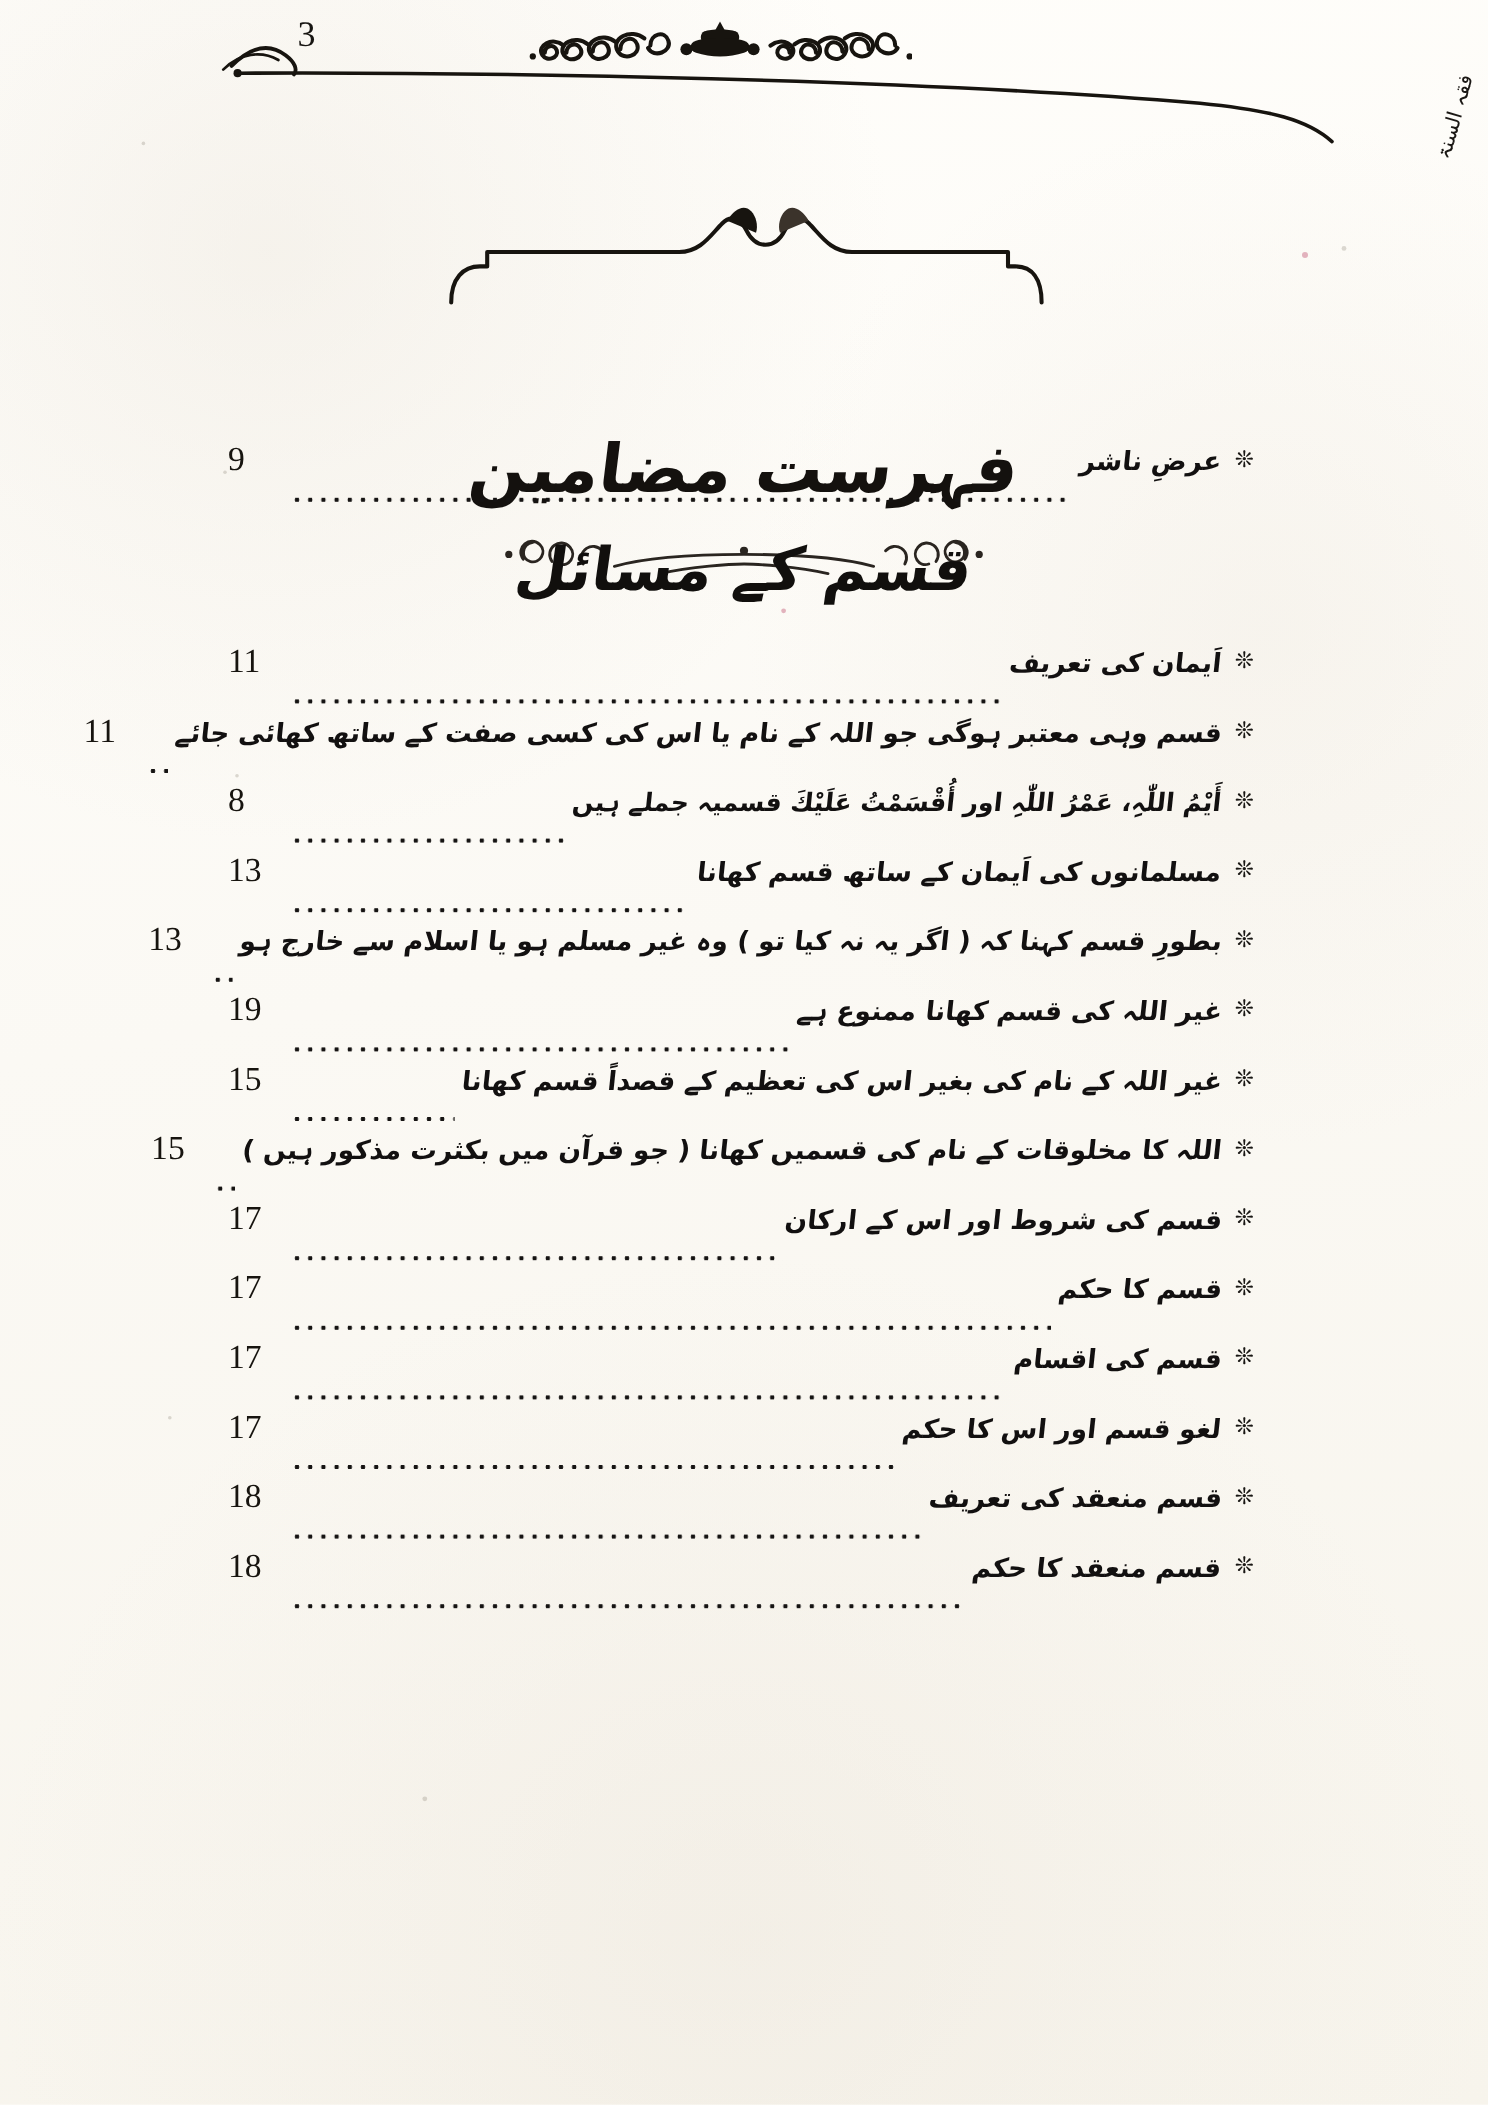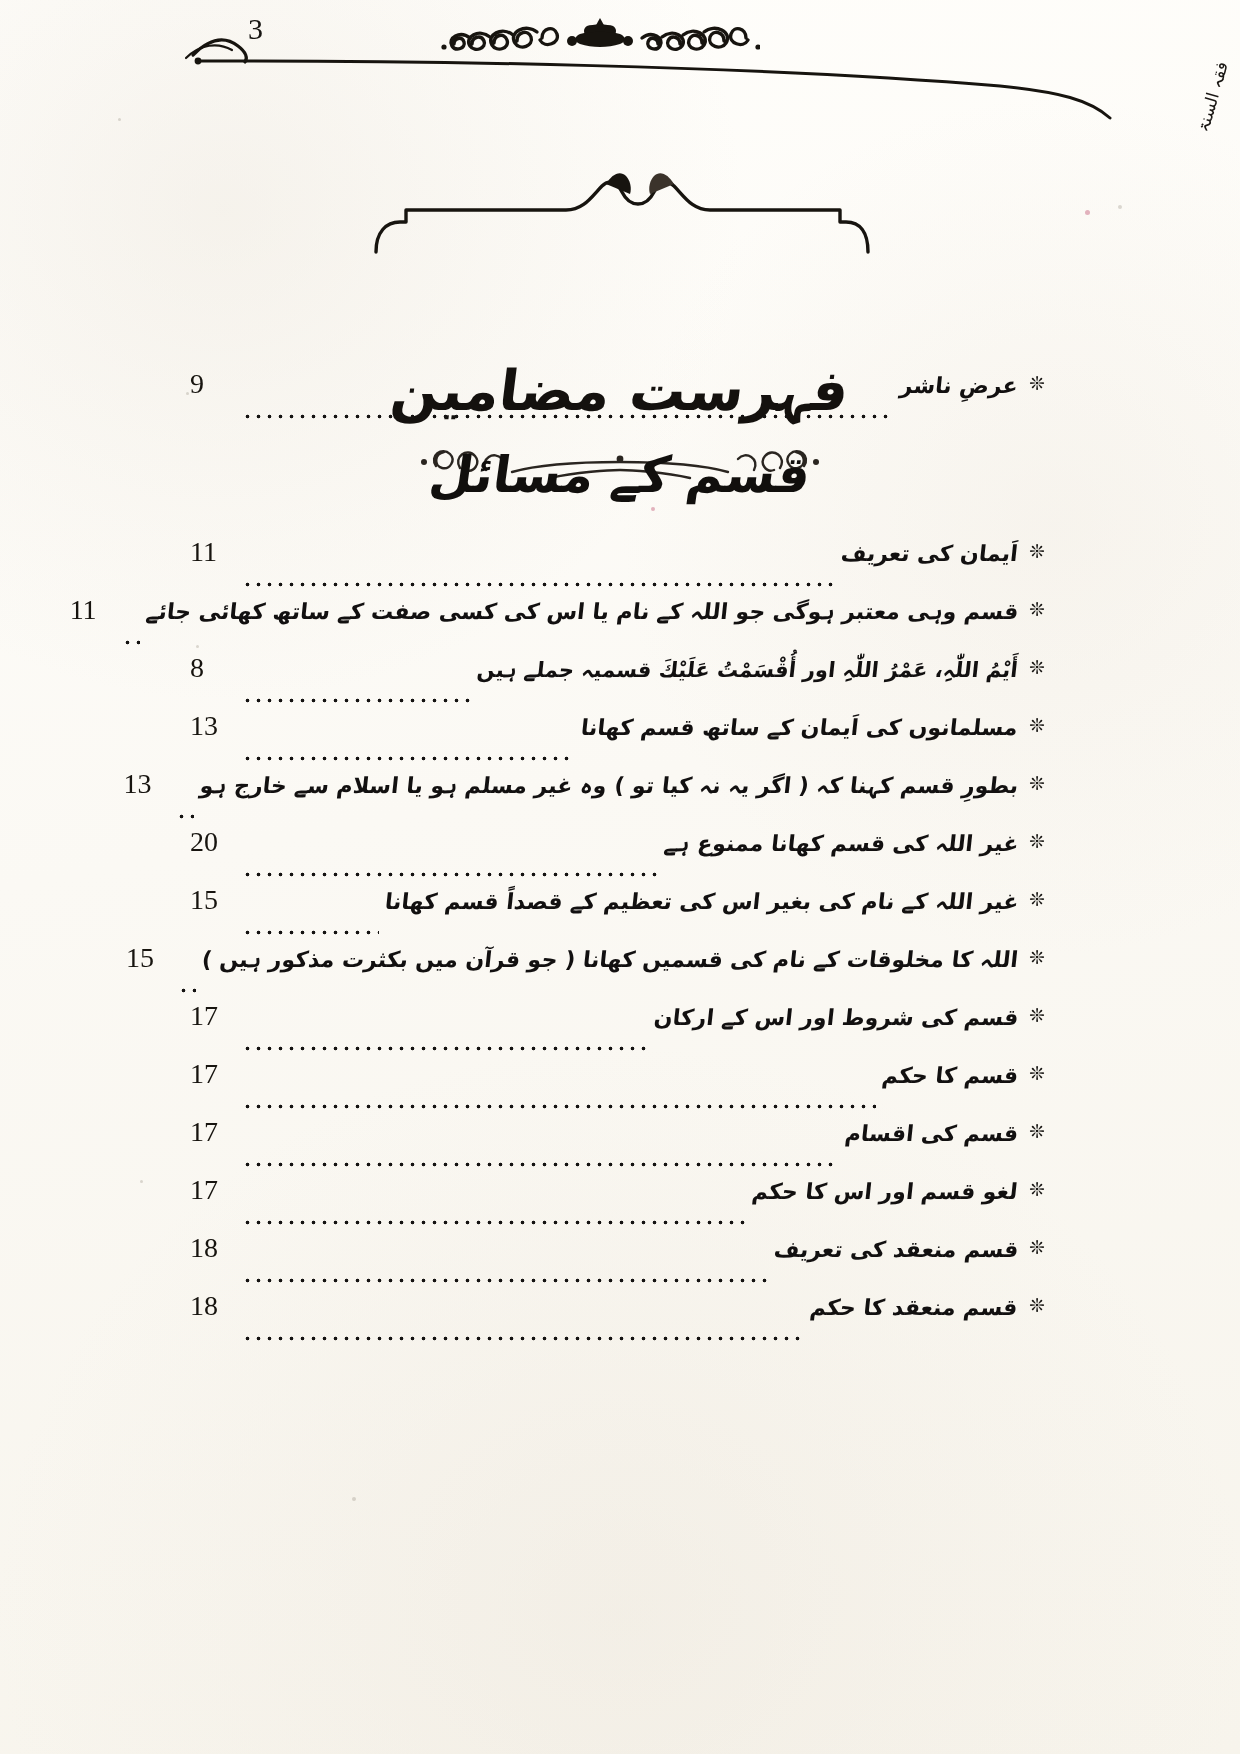--- a/index.html
+++ b/index.html
@@ -339,21 +339,21 @@
       <span class="entry-bullet">❊</span>
       <span class="entry-text">بطورِ قسم کہنا کہ ( اگر یہ نہ کیا تو ) وہ غیر مسلم ہو یا اسلام سے خارج ہو</span>
       <span class="entry-leader"></span>
       <span class="entry-page">13</span>
     </div>
 
     <div class="entry">
       <span class="entry-bullet">❊</span>
       <span class="entry-text">غیر اللہ کی قسم کھانا ممنوع ہے</span>
       <span class="entry-leader"></span>
-      <span class="entry-page">20</span>
+      <span class="entry-page">19</span>
     </div>
 
     <div class="entry">
       <span class="entry-bullet">❊</span>
       <span class="entry-text">غیر اللہ کے نام کی بغیر اس کی تعظیم کے قصداً قسم کھانا</span>
       <span class="entry-leader"></span>
       <span class="entry-page">15</span>
     </div>
 
     <div class="entry">

